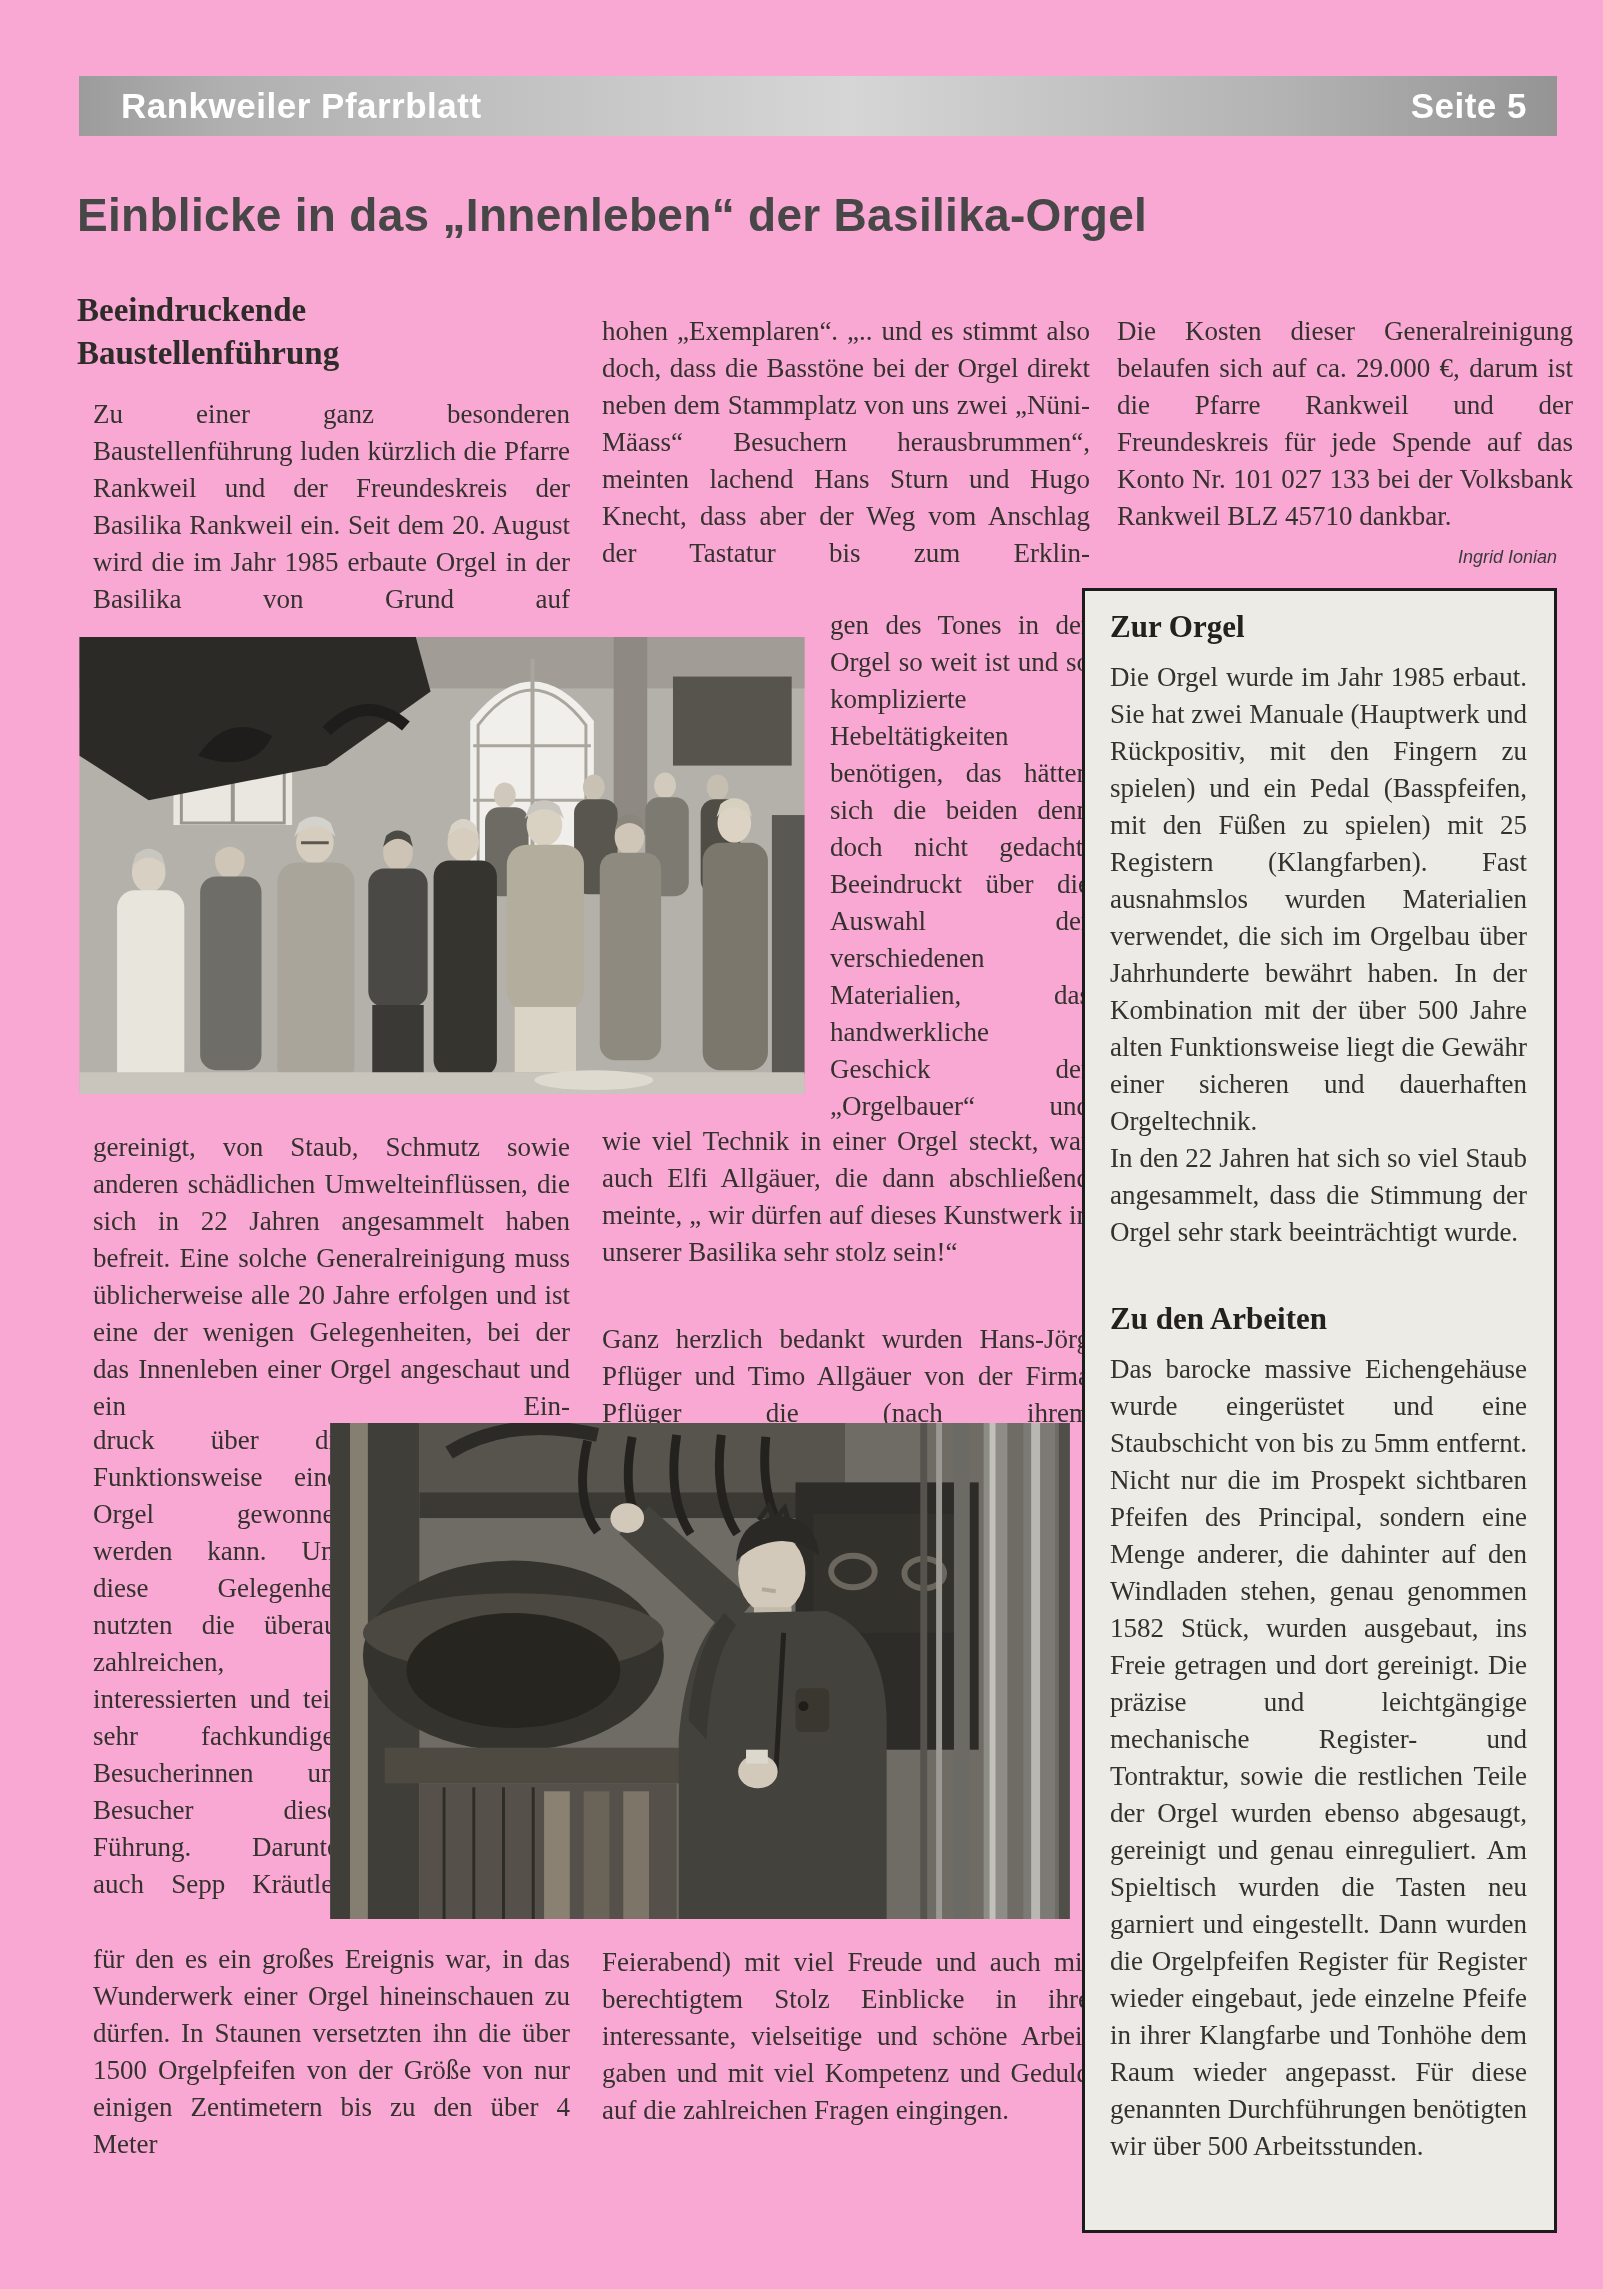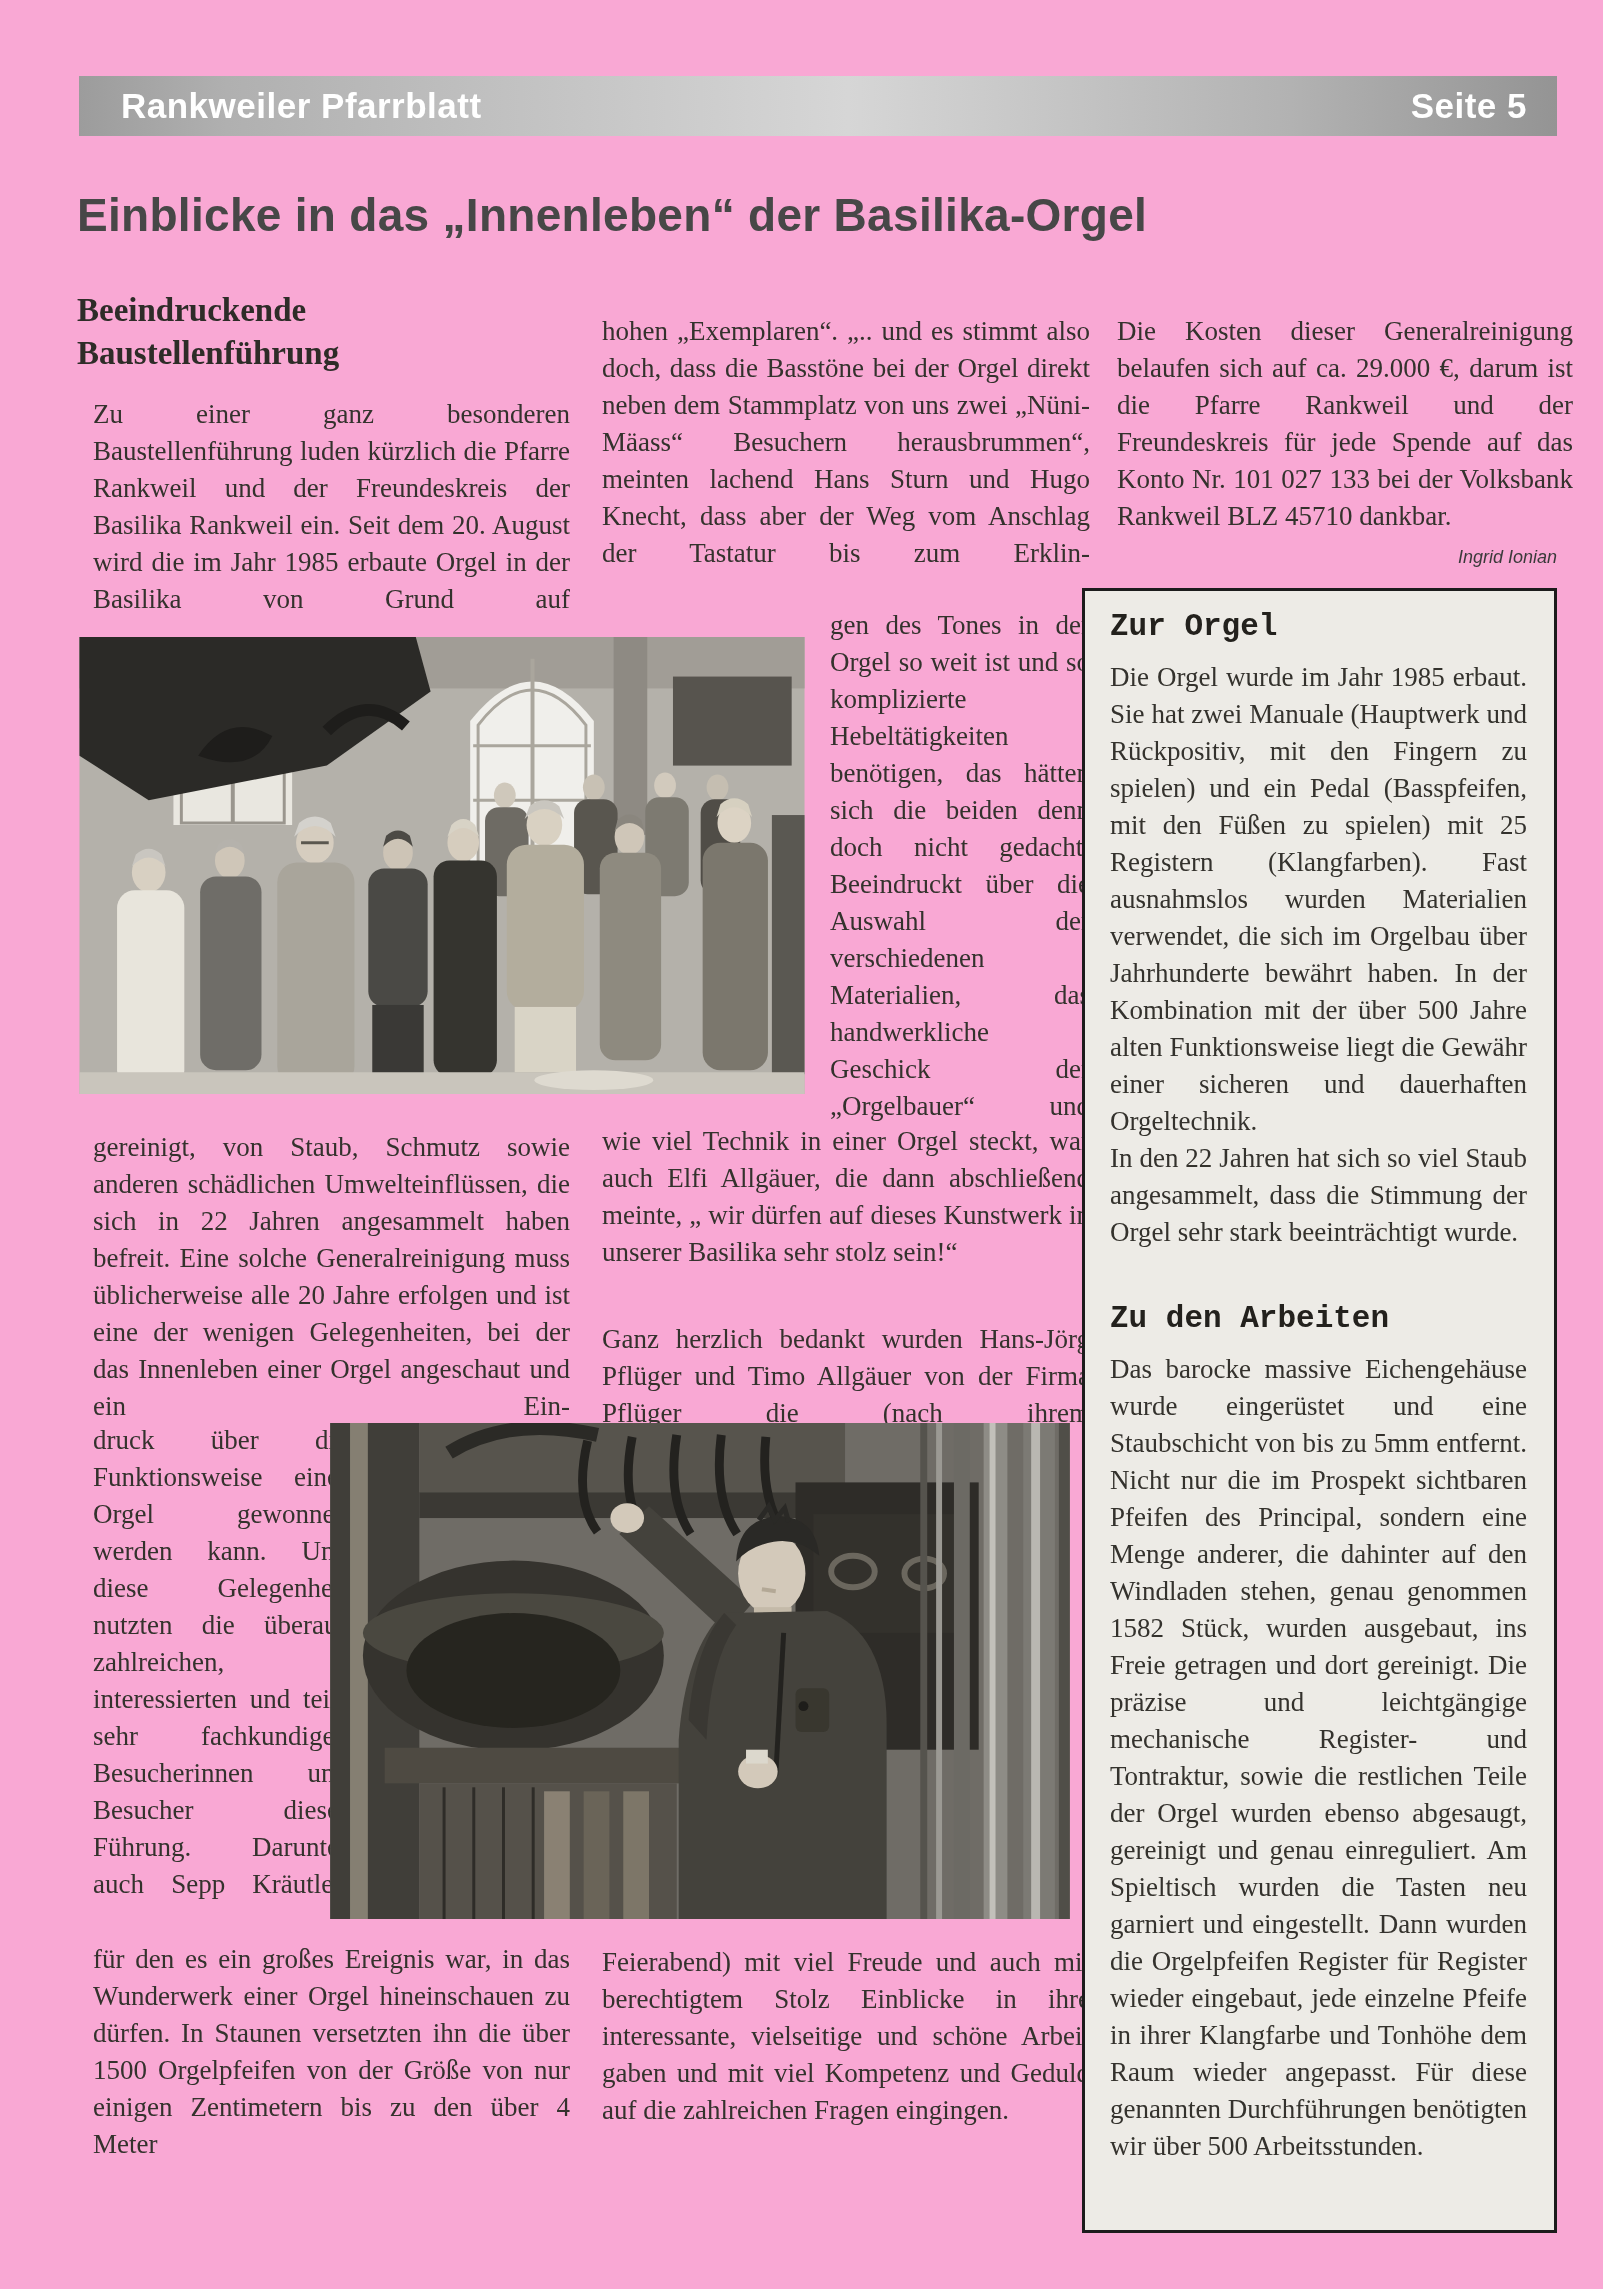--- a/index.html
+++ b/index.html
@@ -58,21 +58,21 @@
   #photo2{left:330px;top:1423px;width:740px;height:496px;}
   figure.photo{margin:0;padding:0;}
   figure.photo svg{display:block;}
   
   #infobox{
     left:1082px;top:588px;width:475px;height:1645px;
     box-sizing:border-box;border:3px solid #1c1c1c;background:#edebe6;
     padding:16px 27px 0 25px;
   }
   .boxhead{
-    font-family:Liberation Mono, monospace;font-weight:bold;
+    font-family:Liberation Serif, serif;font-weight:bold;
     font-size:31px;line-height:40px;color:#23211d;margin:0 0 12px 0;
   }
   .boxhead2{margin-top:48px;}
   .boxp{
     font-size:27px;line-height:37px;color:#34322d;
     text-align:justify;margin:0;
   }
 </style>
 </head>
 <body>

